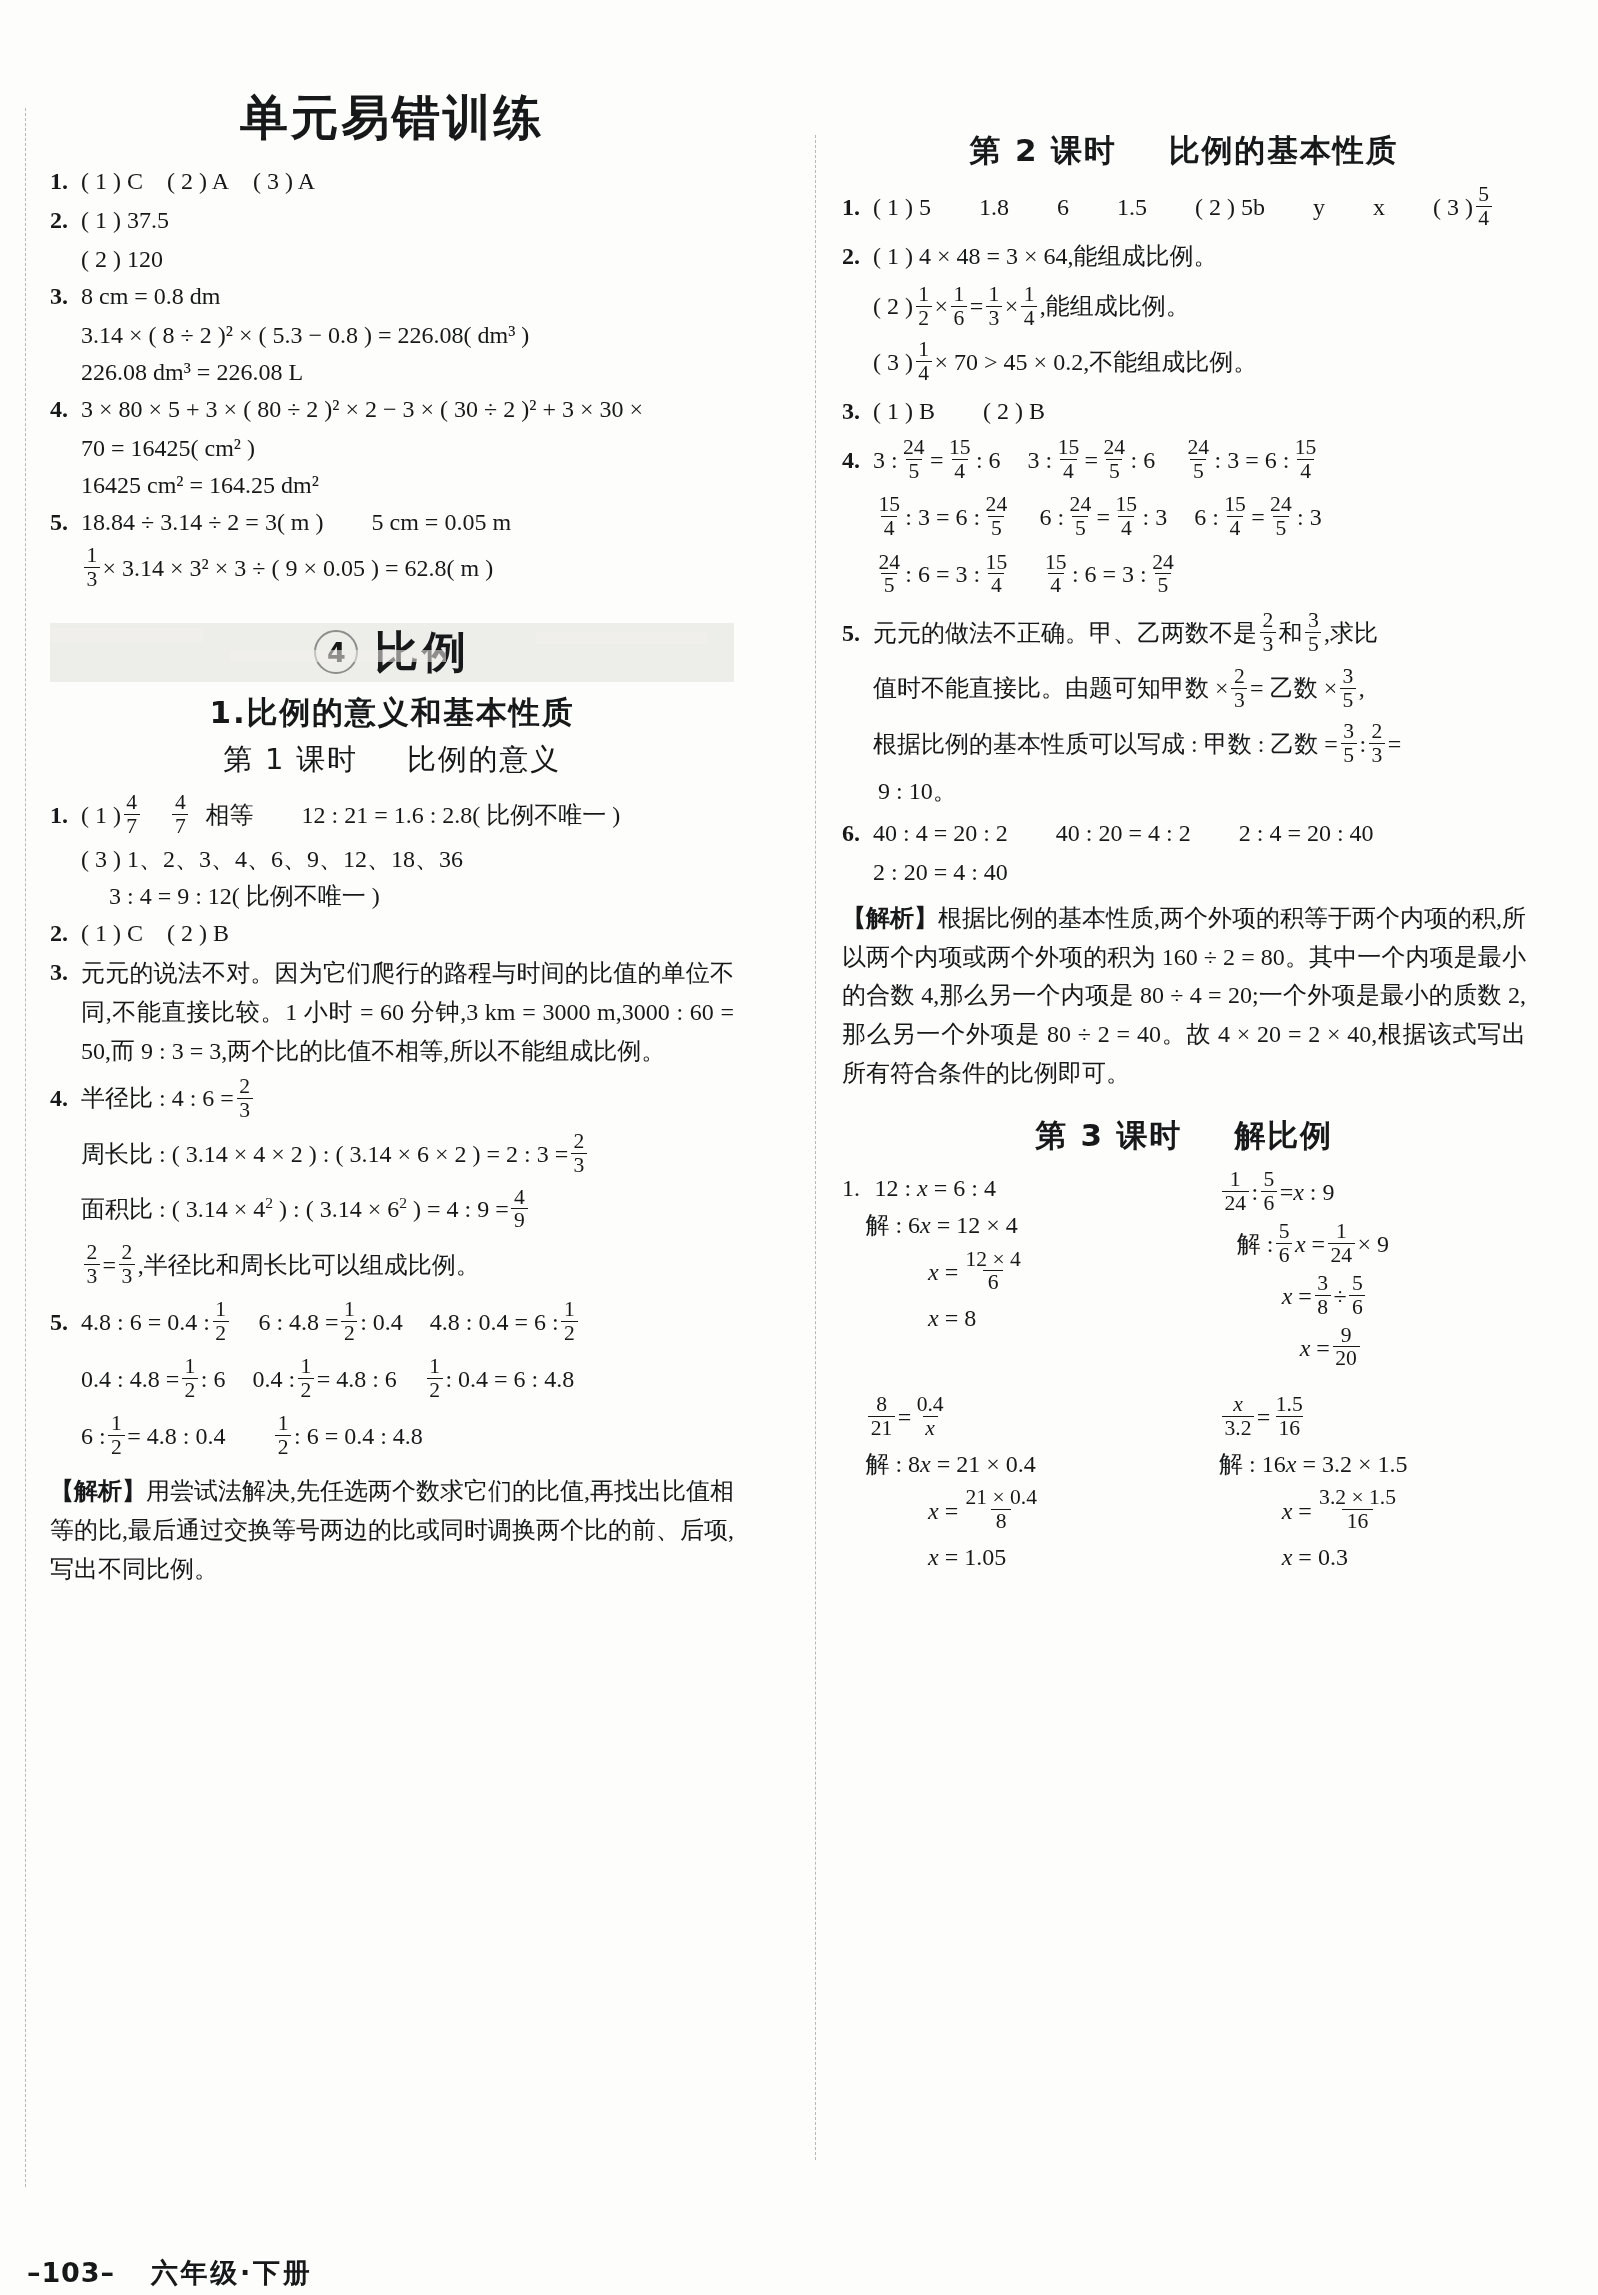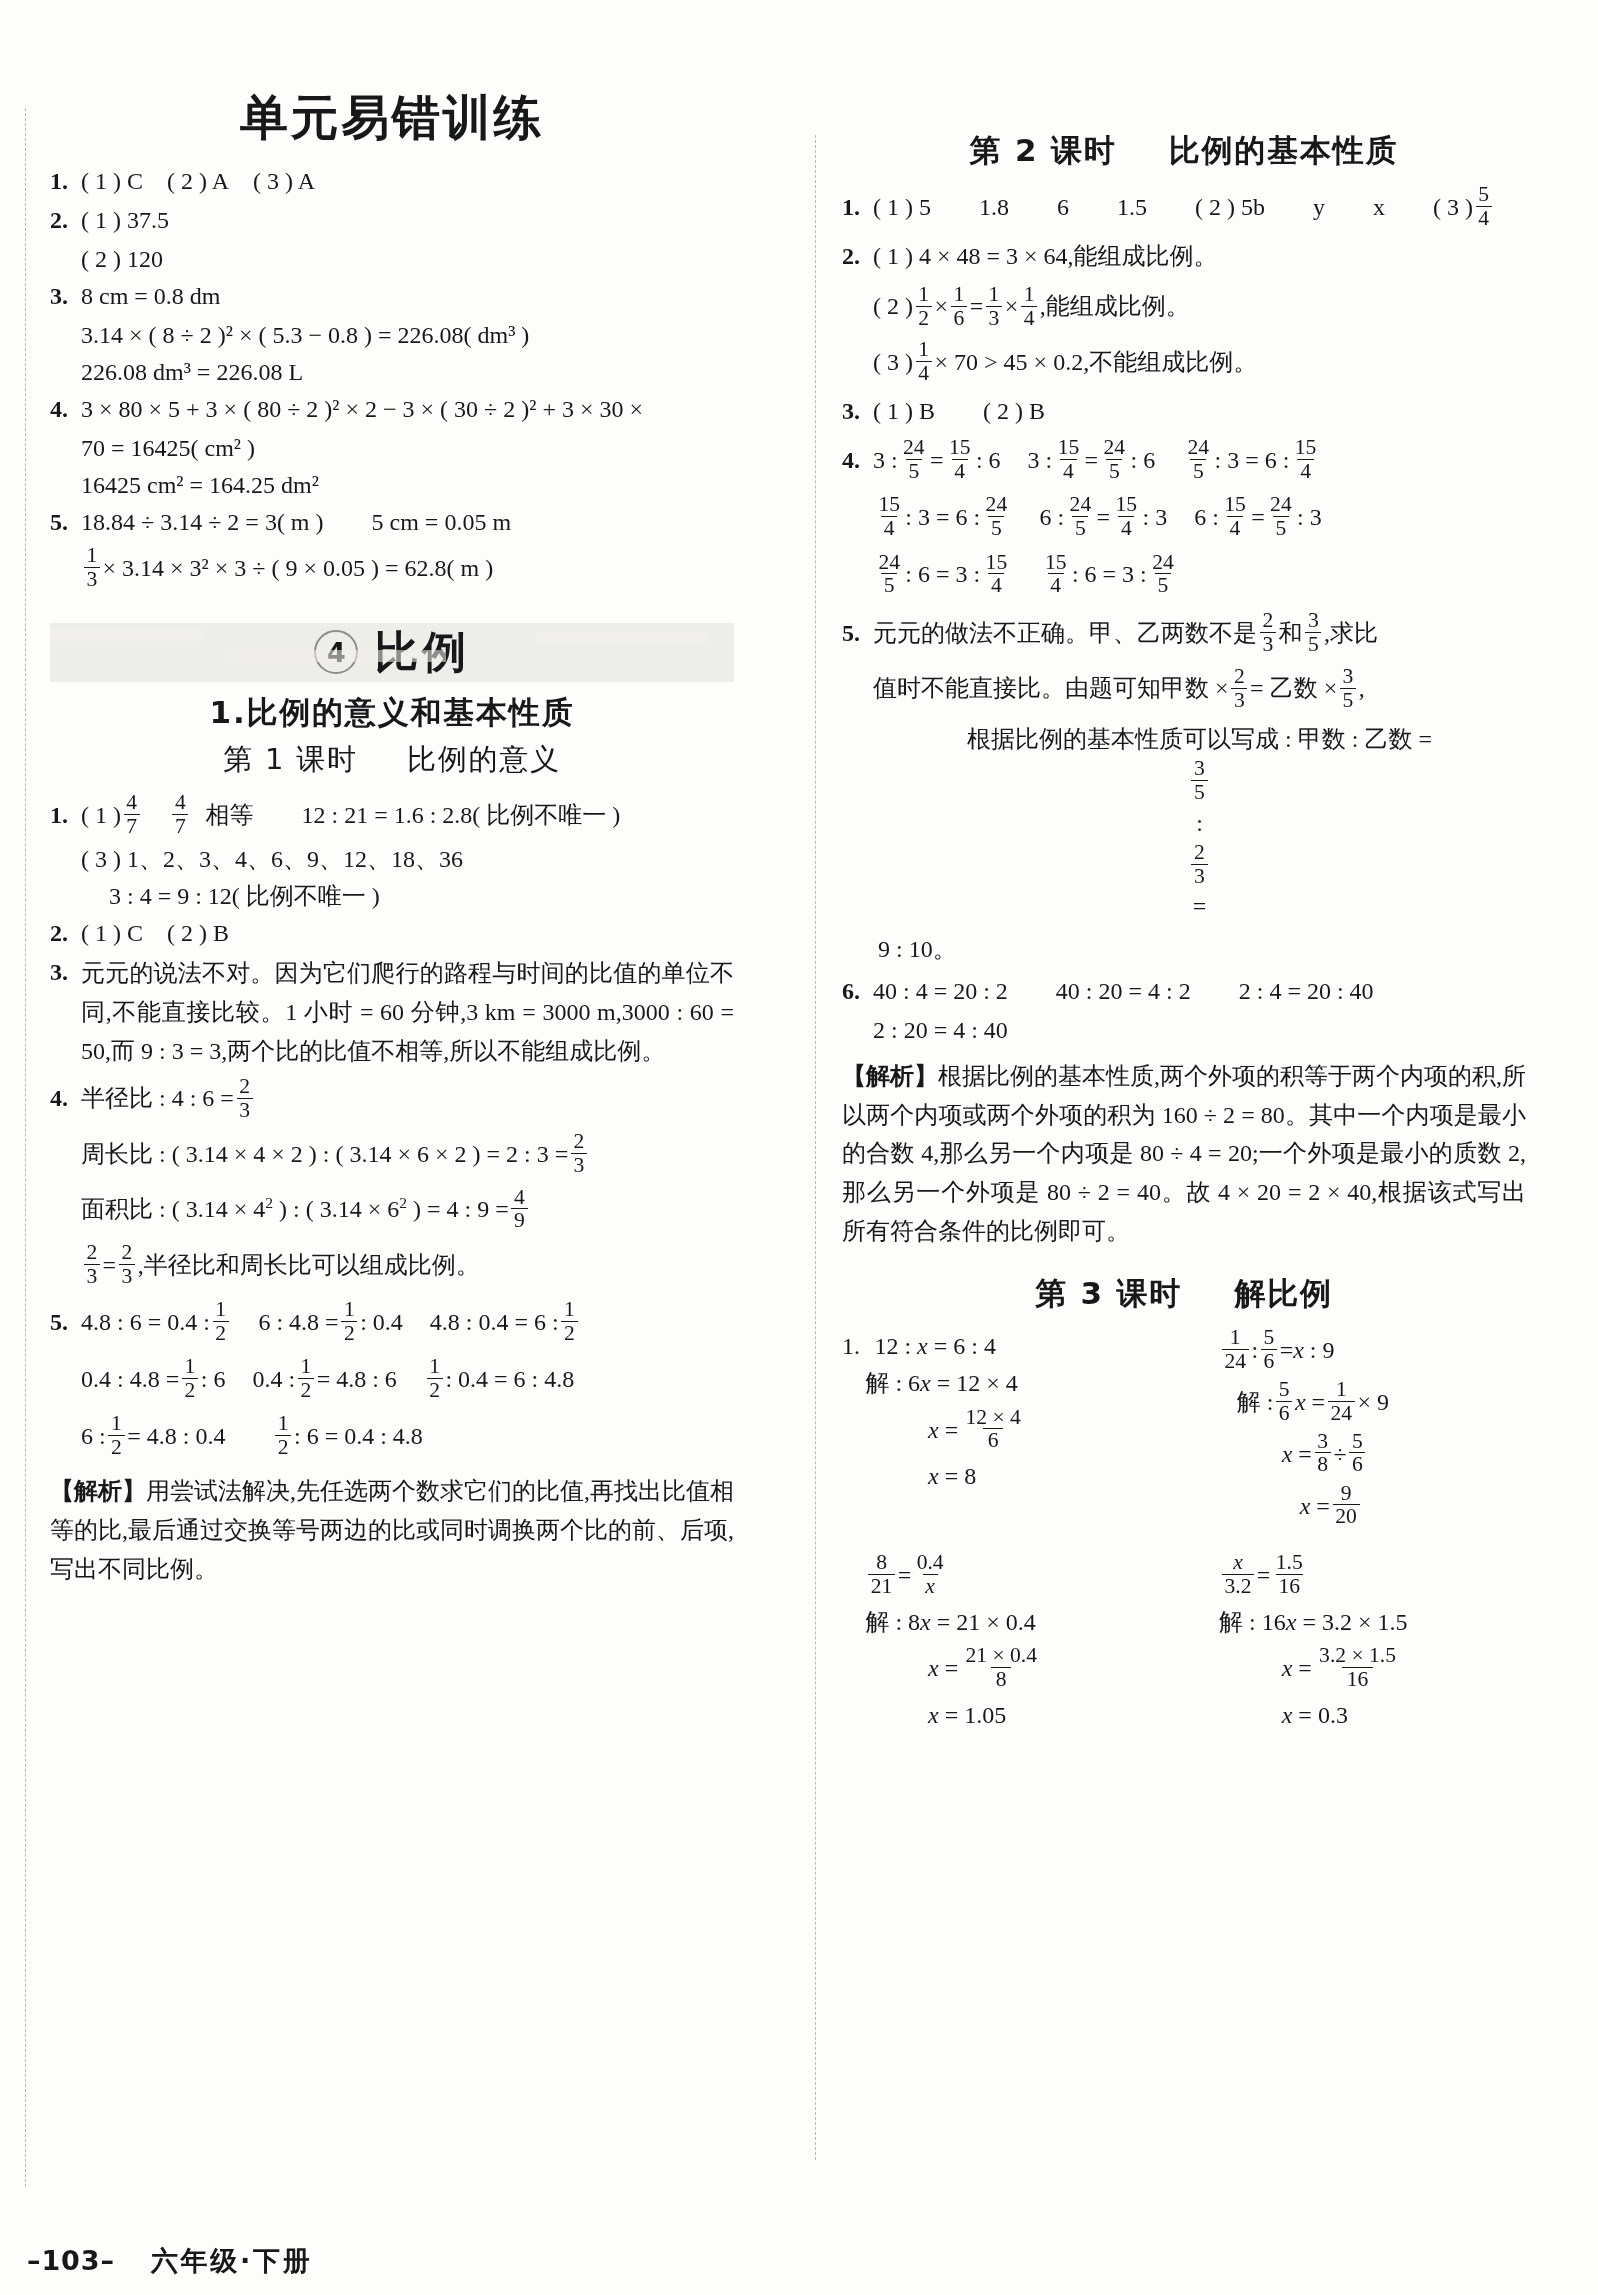--- a/index.html
+++ b/index.html
@@ -103,21 +103,21 @@
   .solve{font-size:24px;line-height:1.5;}
   .solve .l1{margin-left:23.4px;}
   .solve .l2{margin-left:41px;display:flex;align-items:center;}
   .solve .l3{margin-left:86px;display:flex;align-items:center;}
   .solve .l4{margin-left:104px;display:flex;align-items:center;}
   .twocol{display:flex;gap:23.4px;}
   .twocol > div{flex:1 1 50%;}
 
   
   .footer{
-    position:absolute;left:27px;bottom:16px;
+    position:absolute;left:27px;bottom:4px;
     display:flex;align-items:baseline;
     font-family:"DejaVu Sans","Liberation Sans",sans-serif;
   }
   .footer .pg{font-size:27px;font-weight:bold;letter-spacing:0.9px;}
   .footer .bk{font-size:27px;font-weight:bold;margin-left:36px;letter-spacing:2.7px;}
 
   
   .tex{position:absolute;background:#f2f1ec;opacity:.55;}
 </style>
 </head>
@@ -487,21 +487,21 @@
         <span class="n">2</span>
         <span class="d">3</span>
       </span>
       <span>= 乙数 ×</span>
       <span class="frac">
         <span class="n">3</span>
         <span class="d">5</span>
       </span>
       <span>,</span>
     </div>
-    <div class="sub rowline" style="margin-top:9px;flex-direction:column;">
+    <div class="sub rowline" style="margin-top:9px;">
       <span>根据比例的基本性质可以写成 : 甲数 : 乙数 =</span>
       <span class="frac">
         <span class="n">3</span>
         <span class="d">5</span>
       </span>
       <span>:</span>
       <span class="frac">
         <span class="n">2</span>
         <span class="d">3</span>
       </span>

